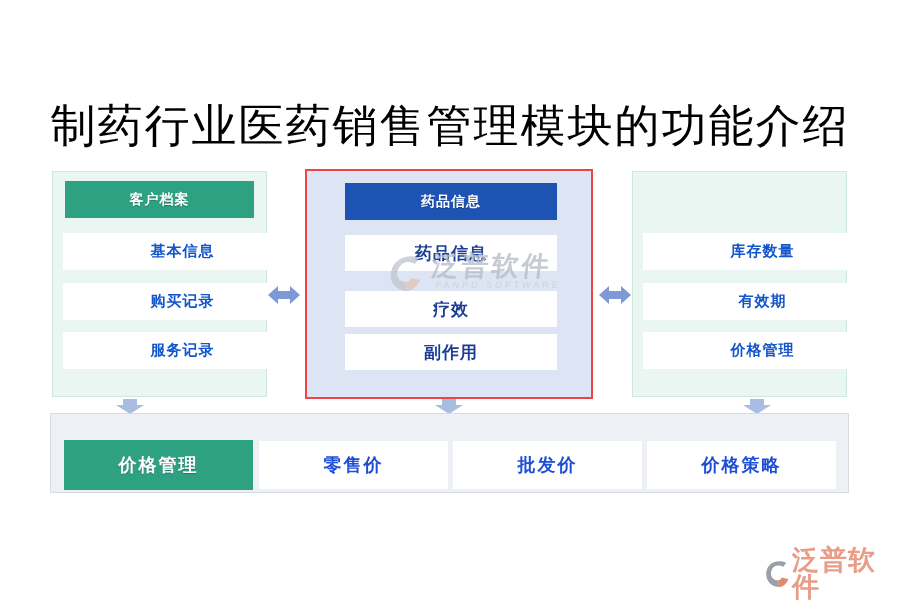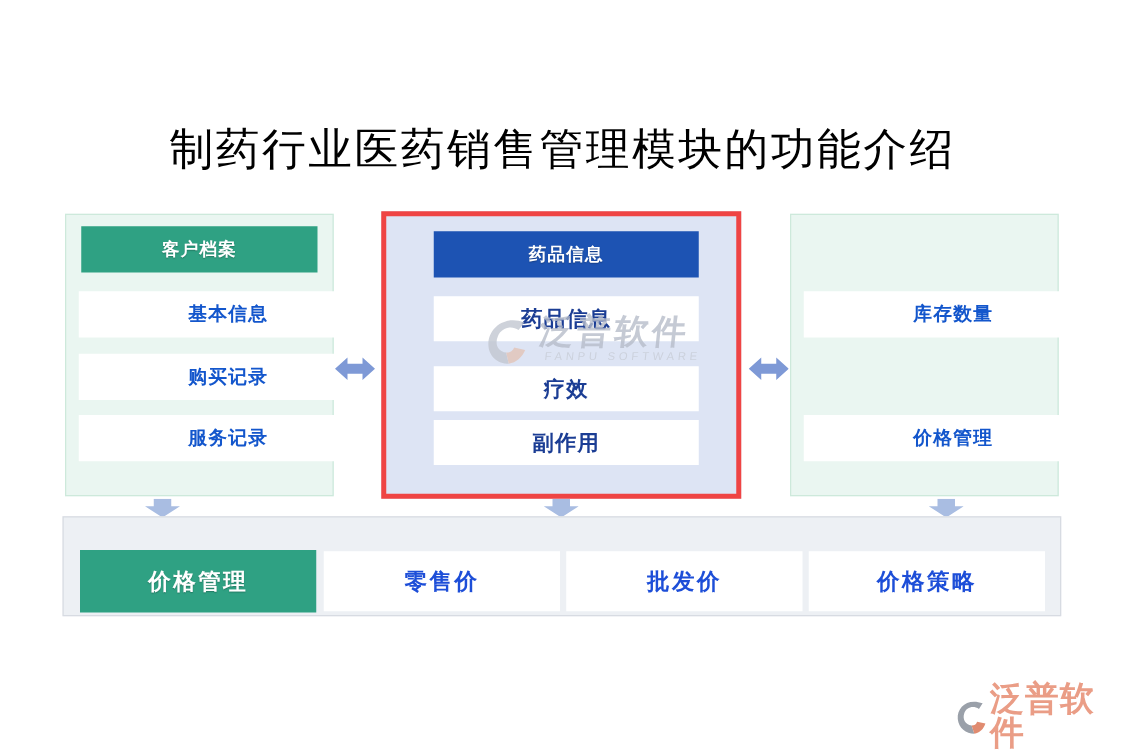--- a/index.html
+++ b/index.html
@@ -1,24 +1,24 @@
 <!DOCTYPE html>
 <html><head>
 <meta charset="utf-8">
 <style>
   html,body{margin:0;padding:0;background:#fff;}
   .stage{position:relative;width:900px;height:600px;background:#ffffff;overflow:hidden;
          font-family:"Liberation Sans","DejaVu Sans",sans-serif;}
   .title{position:absolute;top:96px;left:0;width:900px;text-align:center;
          font-family:"DejaVu Serif","Liberation Serif",serif;
-         font-size:35px;color:#000;letter-spacing:2px;white-space:nowrap;}
+         font-size:45px;color:#000;letter-spacing:2px;white-space:nowrap;}
   
   .panel{position:absolute;box-sizing:border-box;}
   .panel.green-theme{background:#eaf6f1;border:1px solid #cde9db;}
-  .panel.blue-theme{background:#dde4f4;border:4px solid #ef4444;}
+  .panel.blue-theme{background:#dde4f4;border:2px solid #ef4444;}
   .panel-left{left:52px;top:171px;width:215px;height:226px;}
   .panel-mid{left:305px;top:169px;width:288px;height:230px;}
   .panel-right{left:632px;top:171px;width:215px;height:226px;}
   .hdr{position:absolute;display:flex;align-items:center;justify-content:center;
        color:#fff;font-weight:bold;font-size:14px;letter-spacing:1px;
        text-shadow:0 1px 1px rgba(0,0,0,0.25);}
   .hdr.green{background:#2fa183;}
   .hdr.blue{background:#1d53b3;}
   .side-hdr{left:12px;top:9px;width:189px;height:37px;}
   .mid-hdr{left:38px;top:12px;width:212px;height:37px;}
@@ -71,20 +71,21 @@
 
   <div class="panel blue-theme panel-mid">
     <div class="hdr blue mid-hdr">药品信息</div>
     <div class="item mid-item" style="top:64px">药品信息</div>
     <div class="item mid-item" style="top:120px">疗效</div>
     <div class="item mid-item" style="top:163px">副作用</div>
   </div>
 
   <div class="panel green-theme panel-right">
     <div class="item side-item" style="top:61px">库存数量</div>
+    <div class="item side-item" style="top:111px">有效期</div>
     <div class="item side-item" style="top:160px">价格管理</div>
   </div>
 
   <svg class="harrow" style="left:268px" width="32" height="22" viewBox="0 0 32 22">
     <polygon points="0,11 10,2 10,7 22,7 22,2 32,11 22,20 22,15 10,15 10,20" fill="#7e99d6"></polygon>
   </svg>
   <svg class="harrow" style="left:599px" width="32" height="22" viewBox="0 0 32 22">
     <polygon points="0,11 10,2 10,7 22,7 22,2 32,11 22,20 22,15 10,15 10,20" fill="#7e99d6"></polygon>
   </svg>
 

